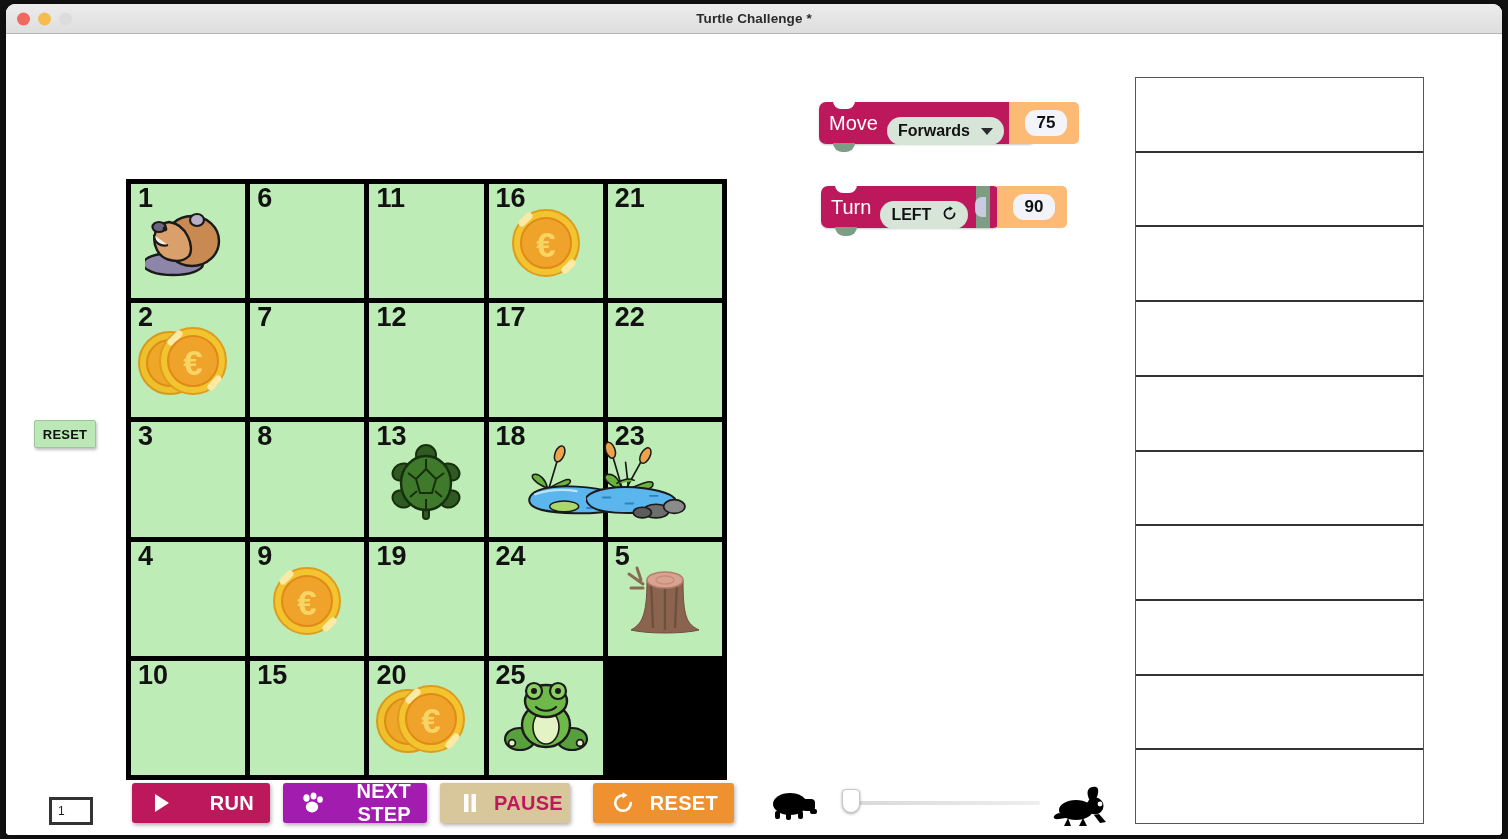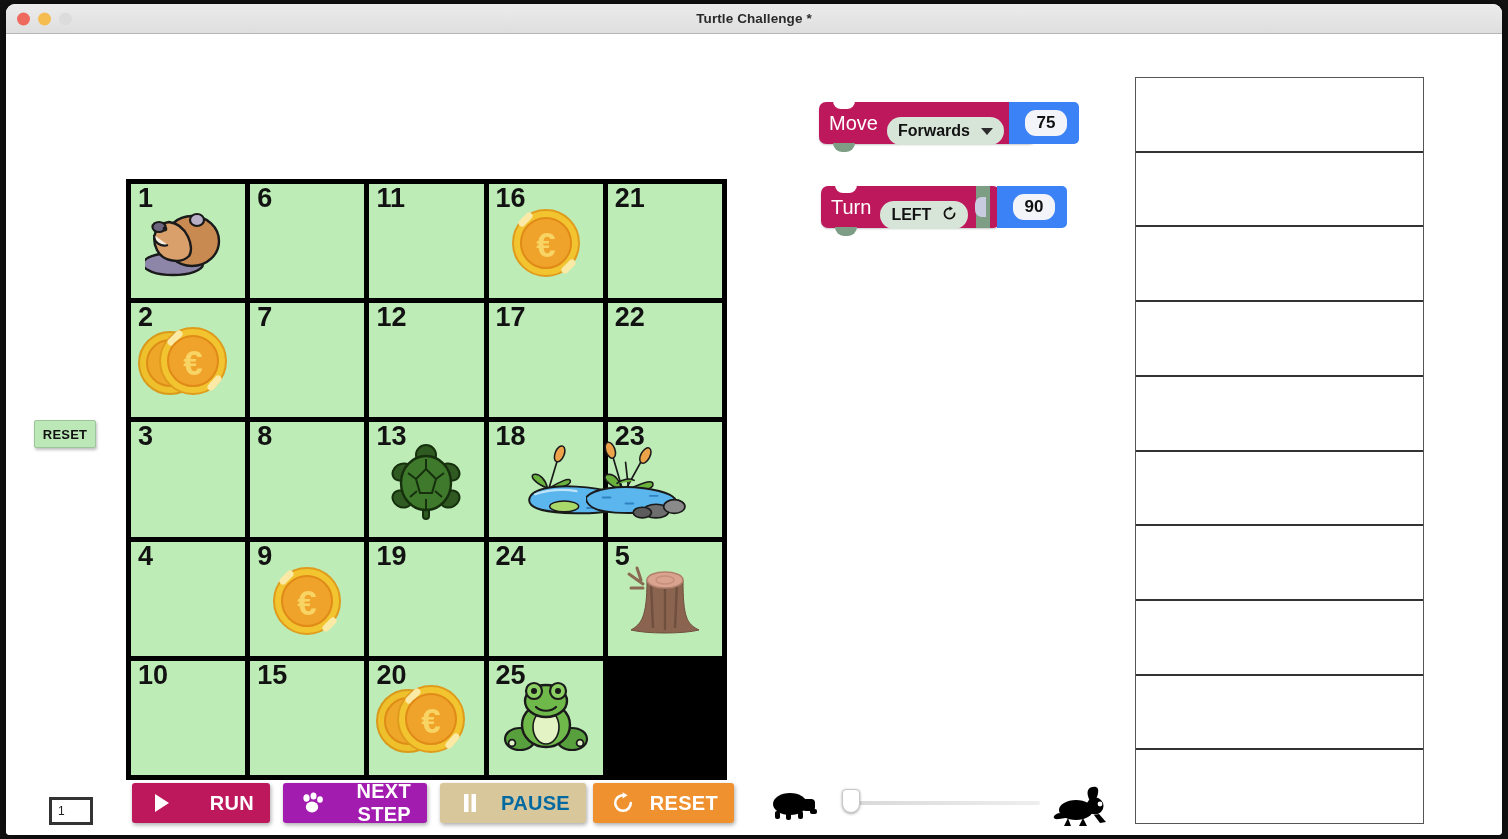--- a/index.html
+++ b/index.html
@@ -199,21 +199,21 @@
     background: #c9cce0;
     border-radius: 7px 0 0 7px;
   }
 
   .blk-value {
     position: absolute;
     top: 0;
     display: inline-flex;
     align-items: center;
     height: 42px;
-    background: #3b82f6;
+    background: #fdba74;
     border-radius: 0 5px 5px 0;
     padding: 0 12px 0 16px;
   }
   .blk-value.move-val { left: 190px; }
   .blk-value.turn-val { left: 176px; }
   .num-field {
     background: #f3f4fa;
     border-radius: 11px;
     min-width: 42px;
     height: 26px;
@@ -270,21 +270,21 @@
     display: flex;
     align-items: center;
     justify-content: center;
     width: 28px;
     margin-right: 10px;
     flex: none;
   }
   .tb-btn .lbl { flex: 1; text-align: right; }
   #btn-run       { left: 126px; top: 2px; width: 138px; background: #be185d; }
   #btn-next-step { left: 277px; top: 2px; width: 144px; background: #a21caf; }
-  #btn-pause     { left: 434px; top: 2px; width: 146px; background: #d9c79c; color: #0369a1; }
+  #btn-pause     { left: 434px; top: 2px; width: 130px; background: #d9c79c; color: #be185d; }
   #btn-reset     { left: 587px; top: 2px; width: 141px; background: #f0912f; }
 
   
   #step-box {
     position: absolute;
     left: 43px; bottom: 10px;
     width: 44px; height: 28px;
     background: #fff;
     border: 3px solid #333;
     font-size: 12px;

